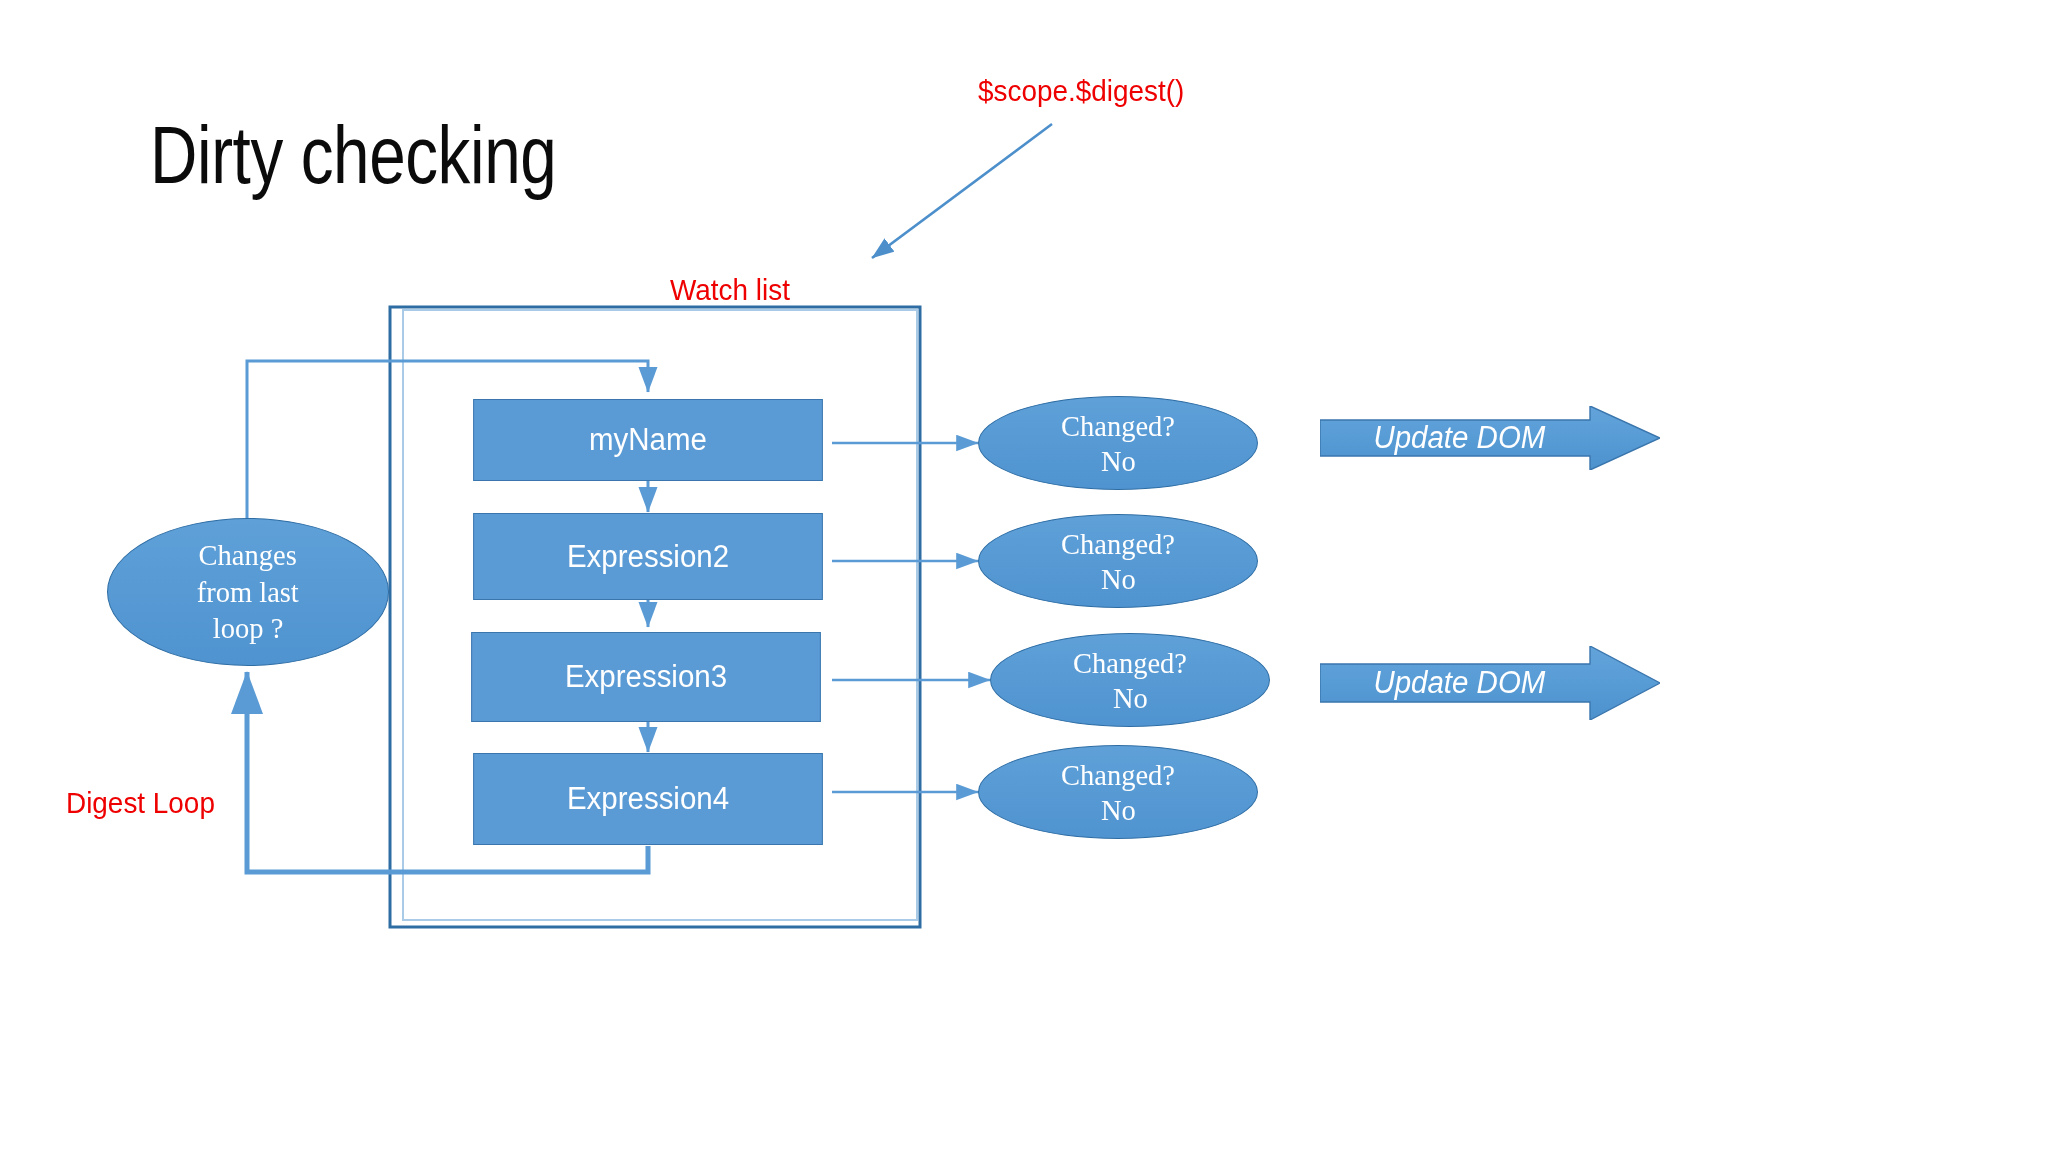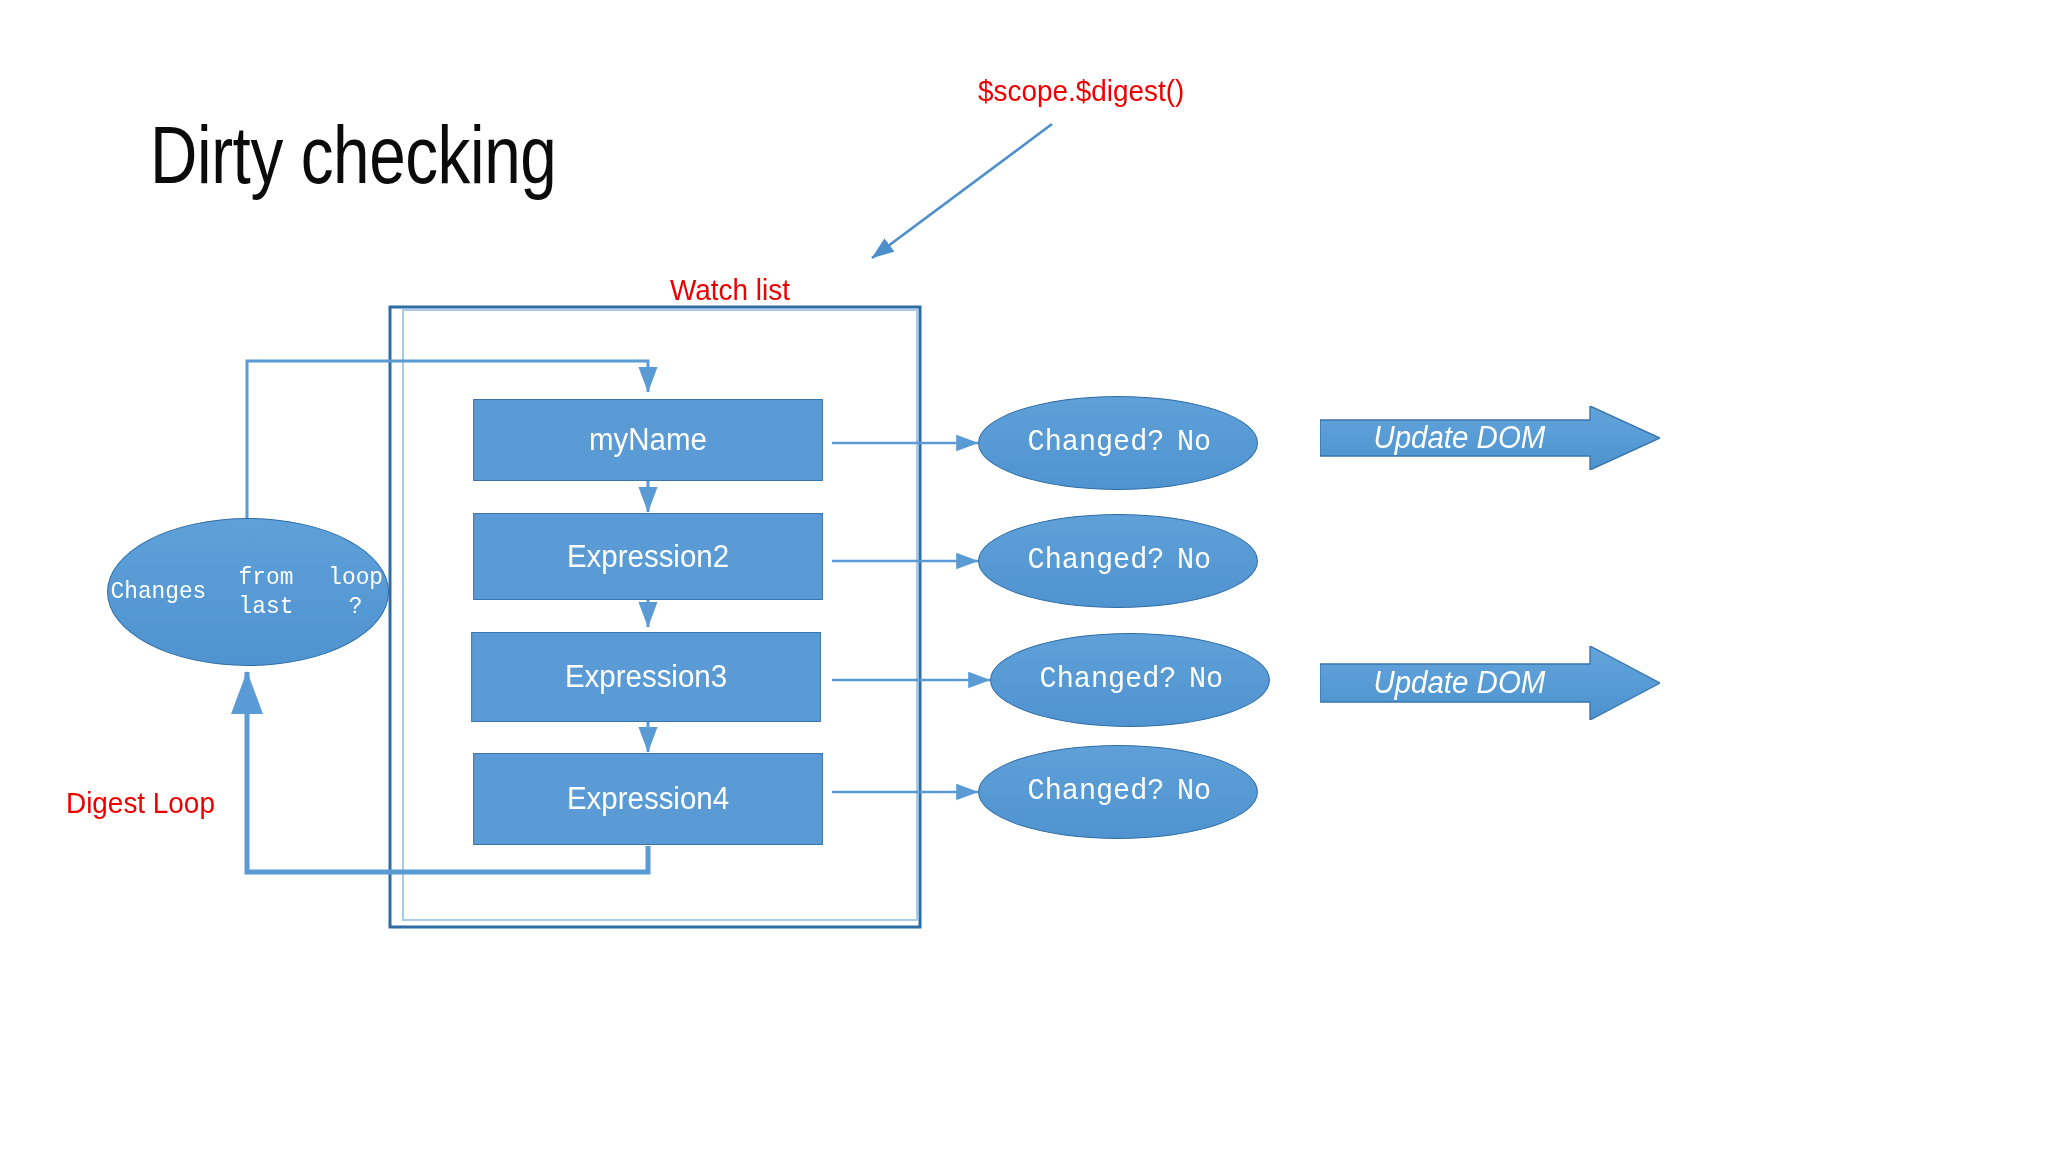--- a/index.html
+++ b/index.html
@@ -73,31 +73,31 @@
     transform-origin: center center;
   }
   
   .ellipse {
     position: absolute;
     box-sizing: border-box;
     border-radius: 50%;
     background: linear-gradient(180deg, #5fa0d8 0%, #579ad4 48%, #4f93d0 100%);
     border: 1.6px solid #2e6da4;
     display: flex;
+    flex-direction: column;
     align-items: center;
     justify-content: center;
     color: #ffffff;
     font-size: 30px;
     line-height: 1.18;
     text-align: center;
-    font-family: Liberation Mono, monospace;
-    gap: 8px;
+    font-family: Liberation Serif, serif;
   }
   .ellipse span { display: block; transform: scaleX(0.95); }
-  #ellipse-loop { font-size: 24px; line-height: 1.22; }
+  #ellipse-loop { font-size: 30px; line-height: 1.22; }
 
   
   .block-arrow {
     position: absolute;
     font-style: italic;
   }
   .block-arrow .ba-label {
     position: absolute;
     left: 0; top: 0;
     width: 82%;

